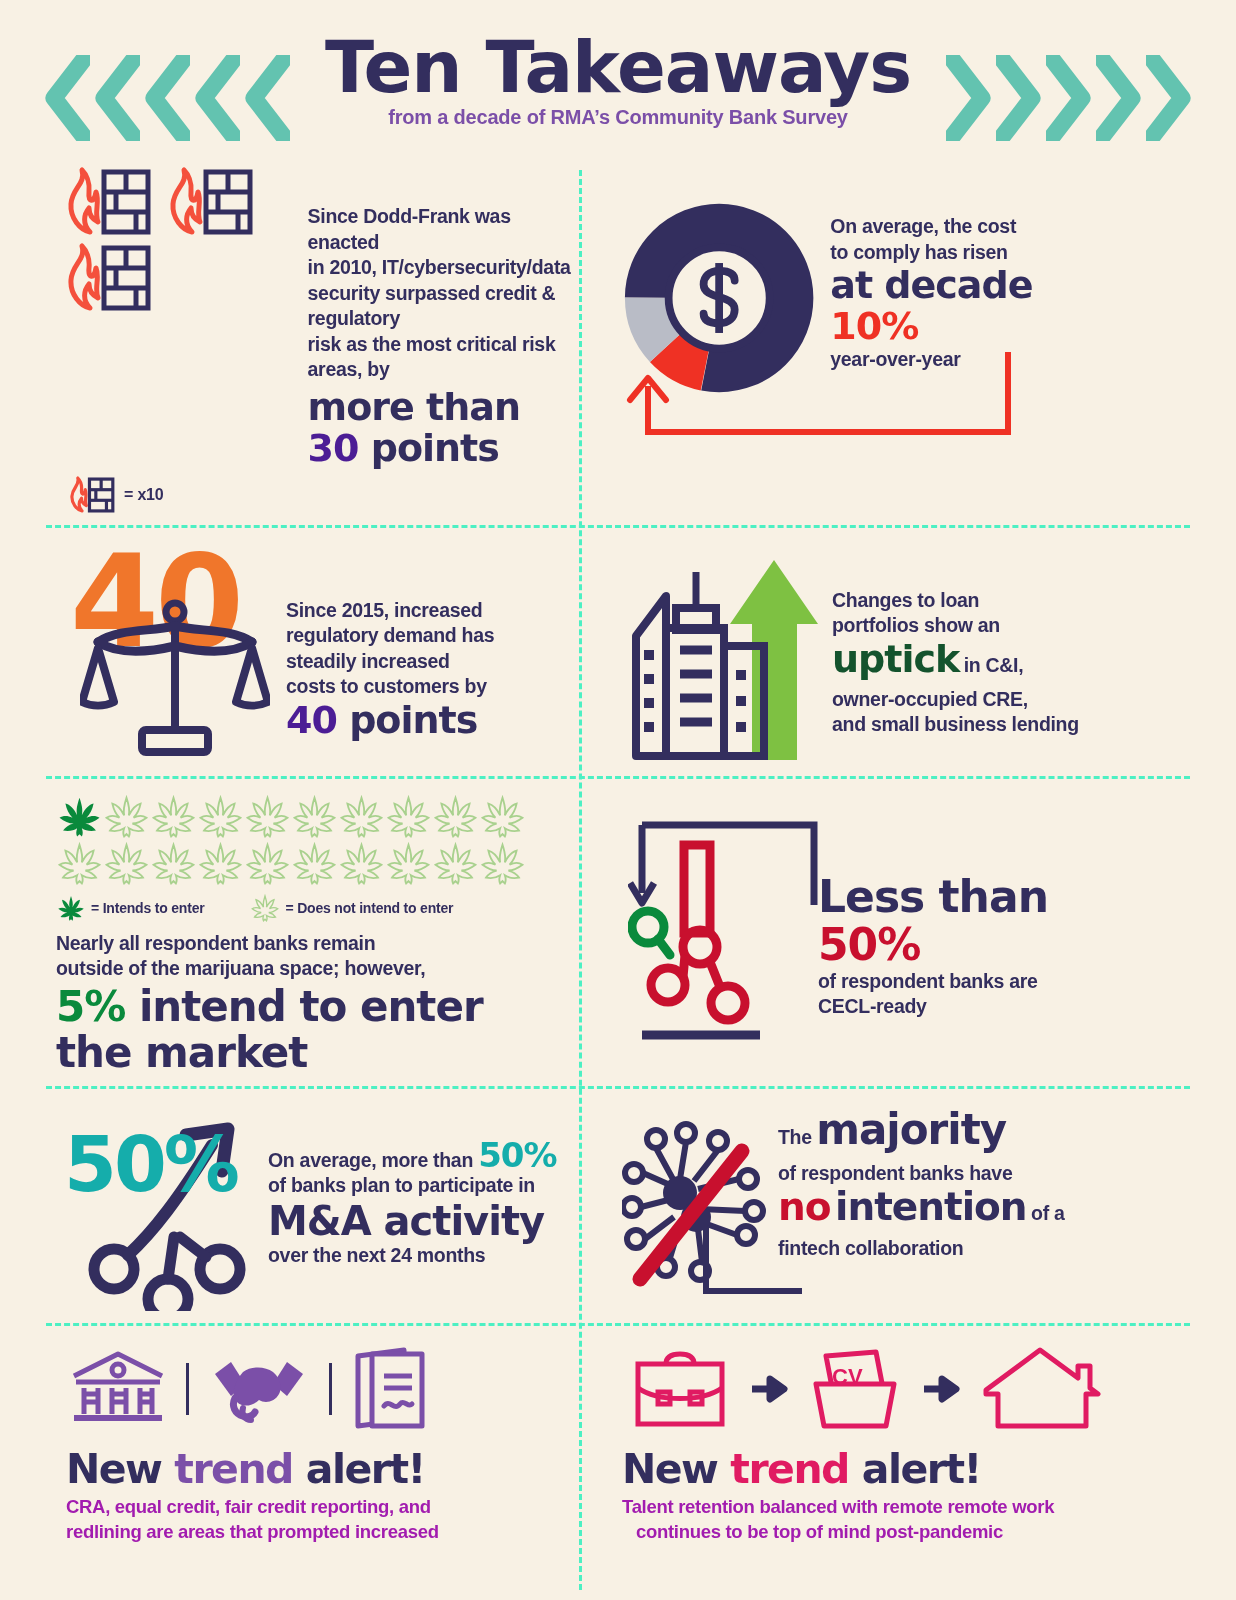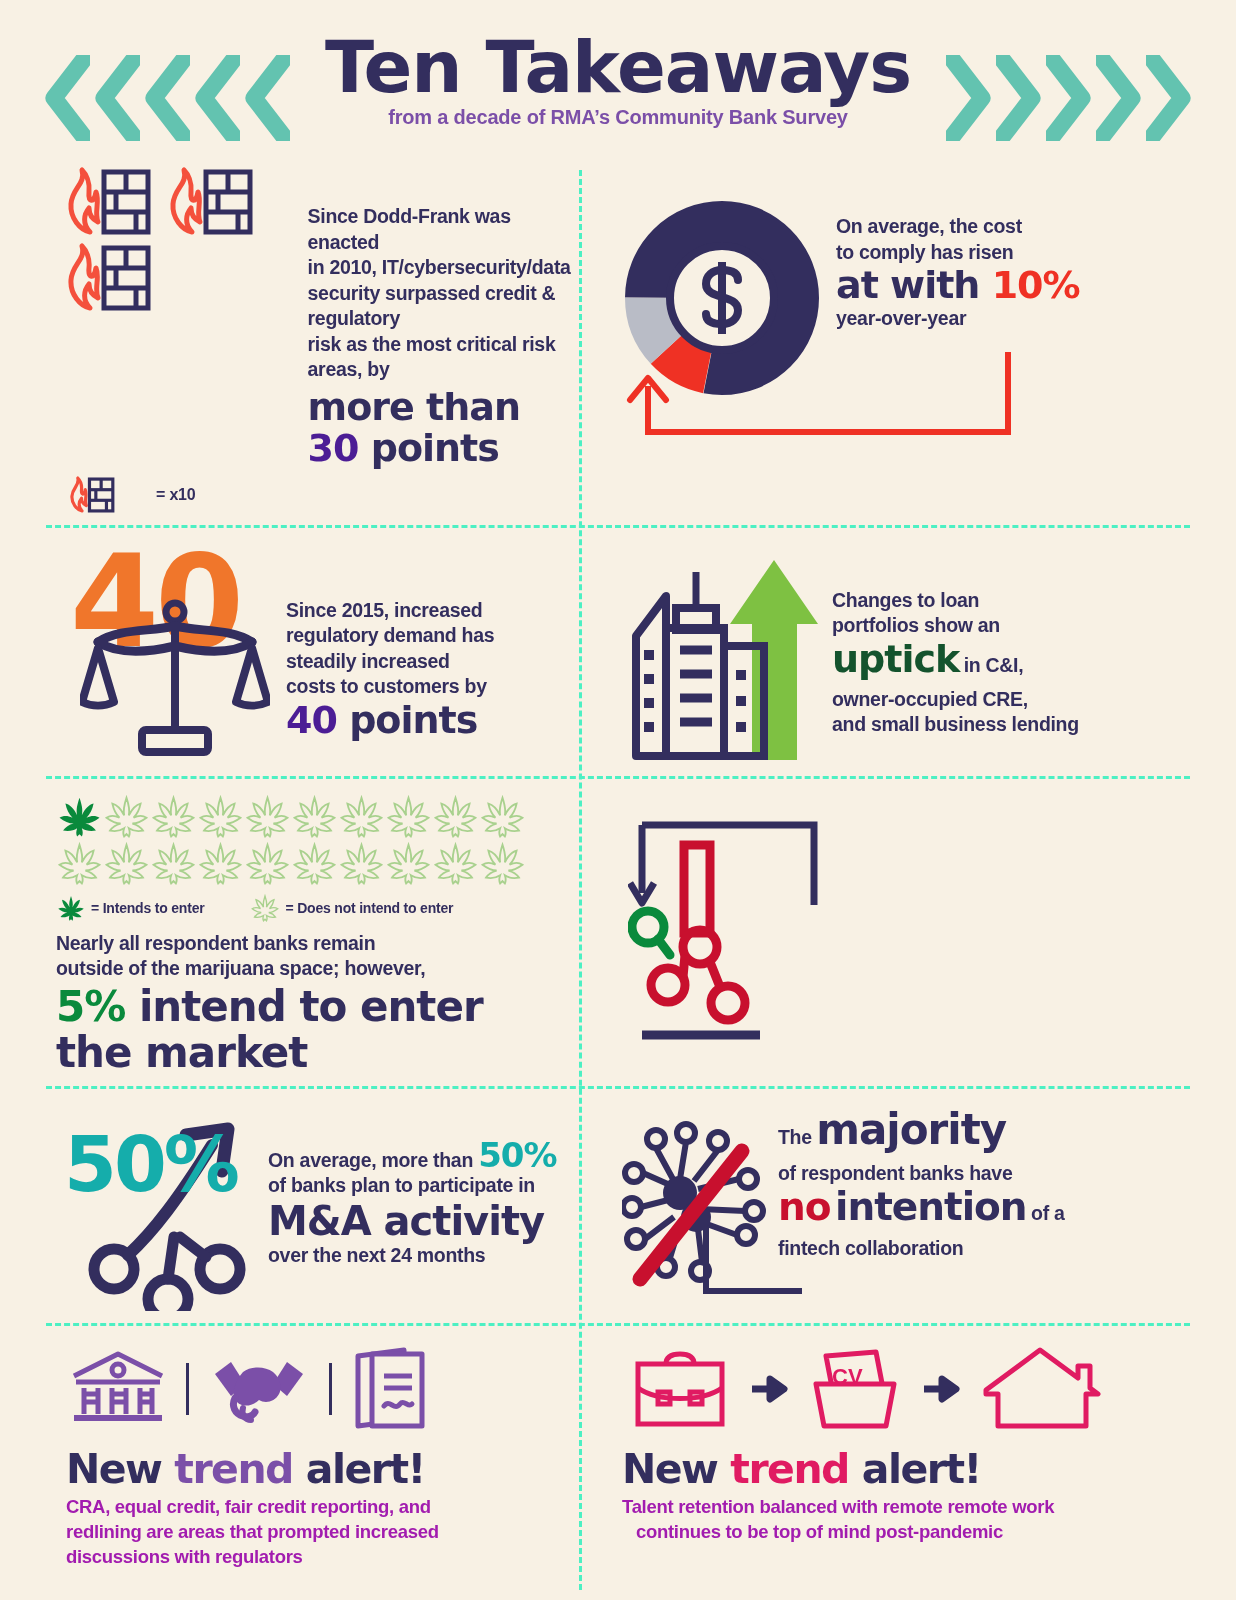--- a/index.html
+++ b/index.html
@@ -175,21 +175,21 @@
           </div>
           <div style="margin-left:16px;margin-top:38px;">
             <div class="body-txt">Since Dodd-Frank was enacted</div>
             <div class="body-txt">in 2010, IT/cybersecurity/data</div>
             <div class="body-txt">security  surpassed credit &amp; regulatory</div>
             <div class="body-txt"> risk as the most critical risk areas, by</div>
             <div class="big" style="margin-top:4px;">more than</div>
             <div class="big"><span class="orange">30</span> <span>points</span></div>
           </div>
         </div>
-        <div style="display:flex;align-items:center;margin-top:6px;margin-left:8px;gap:32px;">
+        <div style="display:flex;align-items:center;margin-top:6px;margin-left:8px;">
           <svg width="52" height="40" viewBox="0 0 98 72">
             <path d="M26 4 C30 18 16 22 15 38 C14 52 24 64 34 66 C26 58 28 48 33 42 C33 50 38 54 42 56 C38 46 44 36 40 26 C38 38 32 36 33 26 C34 16 30 8 26 4 Z" fill="none" stroke="#f4503c" stroke-width="6" stroke-linejoin="round"></path>
             <rect x="48" y="6" width="44" height="60" fill="none" stroke="#332e5e" stroke-width="6"></rect>
             <line x1="48" y1="26" x2="92" y2="26" stroke="#332e5e" stroke-width="6"></line>
             <line x1="48" y1="46" x2="92" y2="46" stroke="#332e5e" stroke-width="6"></line>
             <line x1="70" y1="6" x2="70" y2="26" stroke="#332e5e" stroke-width="6"></line>
             <line x1="60" y1="26" x2="60" y2="46" stroke="#332e5e" stroke-width="6"></line>
             <line x1="80" y1="46" x2="80" y2="66" stroke="#332e5e" stroke-width="6"></line>
           </svg>
           <span class="small-lbl" style="margin-left:8px;font-size:16px;">= x10</span>
@@ -203,21 +203,21 @@
             <circle cx="100" cy="100" r="75" fill="none" stroke="#ef3124" stroke-width="44" stroke-dasharray="47 424.2" stroke-dashoffset="-250" transform="rotate(-90 100 100)"></circle>
             <circle cx="100" cy="100" r="75" fill="none" stroke="#b9bcc6" stroke-width="44" stroke-dasharray="56 415.2" stroke-dashoffset="-297" transform="rotate(-90 100 100)"></circle>
             <circle cx="100" cy="100" r="54" fill="#f8f1e4"></circle>
             <circle cx="100" cy="100" r="52" fill="none" stroke="#332e5e" stroke-width="8"></circle>
             <path d="M100 64 L100 136" stroke="#332e5e" stroke-width="8"></path>
             <path d="M116 82 C116 74 108 72 100 72 C90 72 84 78 84 86 C84 102 116 96 116 112 C116 120 110 126 100 126 C92 126 84 124 84 116" fill="none" stroke="#332e5e" stroke-width="8" stroke-linecap="round"></path>
           </svg>
           <div style="margin-left:14px;margin-top:16px;">
             <div class="body-txt">On average, the cost</div>
             <div class="body-txt">to comply has risen</div>
-            <div class="big"><span>at with</span> <span class="red">10%</span></div>
+            <div class="big"><span>at decade</span> <span class="red">10%</span></div>
             <div class="body-txt">year-over-year</div>
           </div>
         </div>
         <svg width="460" height="110" viewBox="0 0 460 110" style="position:absolute;left:22px;top:190px;">
           <path d="M400 10 L400 90 L40 90 L40 44" fill="none" stroke="#ef3124" stroke-width="6"></path>
           <path d="M22 58 L40 36 L58 58" fill="none" stroke="#ef3124" stroke-width="6" stroke-linejoin="round" stroke-linecap="round"></path>
         </svg>
       </div>
     </div>
 
@@ -380,20 +380,25 @@
             <rect x="56" y="38" width="26" height="88" fill="none" stroke="#c8102e" stroke-width="9"></rect>
             <circle cx="20" cy="120" r="16" fill="none" stroke="#0a8a3c" stroke-width="9"></circle>
             <path d="M30 132 L42 148" stroke="#0a8a3c" stroke-width="9" stroke-linecap="round"></path>
             <circle cx="72" cy="140" r="17" fill="none" stroke="#c8102e" stroke-width="9"></circle>
             <circle cx="40" cy="178" r="17" fill="none" stroke="#c8102e" stroke-width="9"></circle>
             <circle cx="100" cy="196" r="17" fill="none" stroke="#c8102e" stroke-width="9"></circle>
             <line x1="57" y1="148" x2="55" y2="170" stroke="#c8102e" stroke-width="9"></line>
             <line x1="82" y1="155" x2="92" y2="180" stroke="#c8102e" stroke-width="9"></line>
             <line x1="14" y1="228" x2="132" y2="228" stroke="#332e5e" stroke-width="9"></line>
           </svg>
+          <div style="position:absolute;left:196px;top:80px;">
+            <div class="big" style="font-size:44px;line-height:48px;"><span>Less than</span> <span class="crimson">50%</span></div>
+            <div class="body-txt">of respondent banks are</div>
+            <div class="body-txt">CECL-ready</div>
+          </div>
         </div>
       </div>
     </div>
 
     <div class="hdiv"></div>
 
     <div class="row">
 
       <div class="cell left">
         <div style="position:relative;height:210px;">
@@ -491,21 +496,20 @@
           </svg>
         </div>
         <div class="trend-title" style="margin-left:10px;">
           <span>New</span>
           <span class="purple">trend</span>
           <span>alert!</span>
         </div>
         <div style="margin-left:10px;">
           <div class="trend-body">CRA, equal credit, fair credit reporting, and</div>
           <div class="trend-body">redlining are areas that prompted increased</div>
-          <div class="trend-body">discussions with regulators</div>
         </div>
       </div>
 
       <div class="cell right">
         <div class="icons-row" style="margin-left:8px;margin-top:6px;">
           <svg width="100" height="86" viewBox="0 0 100 86">
             <path d="M36 18 C36 10 42 8 50 8 C58 8 64 10 64 18" fill="none" stroke="#e01b62" stroke-width="5"></path>
             <rect x="8" y="18" width="84" height="60" fill="none" stroke="#e01b62" stroke-width="5"></rect>
             <path d="M8 42 C28 56 72 56 92 42" fill="none" stroke="#e01b62" stroke-width="5"></path>
             <rect x="28" y="46" width="12" height="12" fill="none" stroke="#e01b62" stroke-width="5"></rect>

